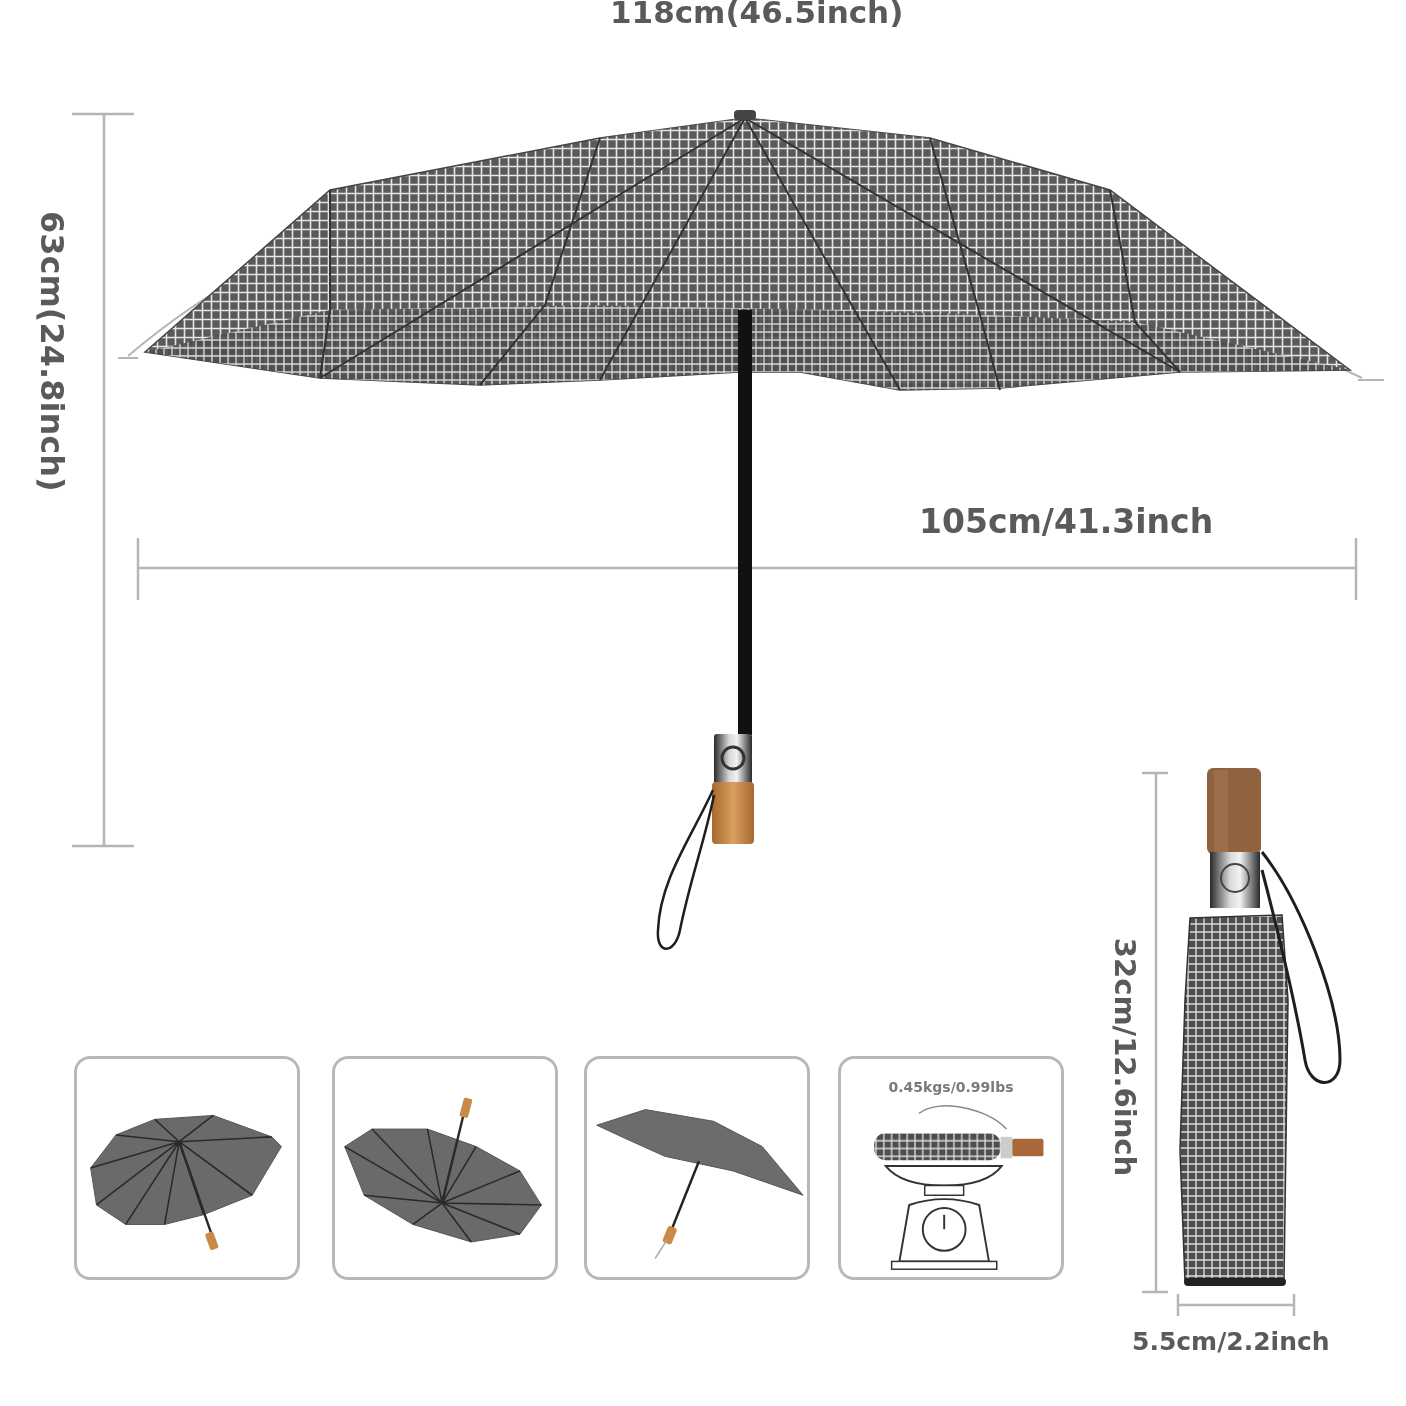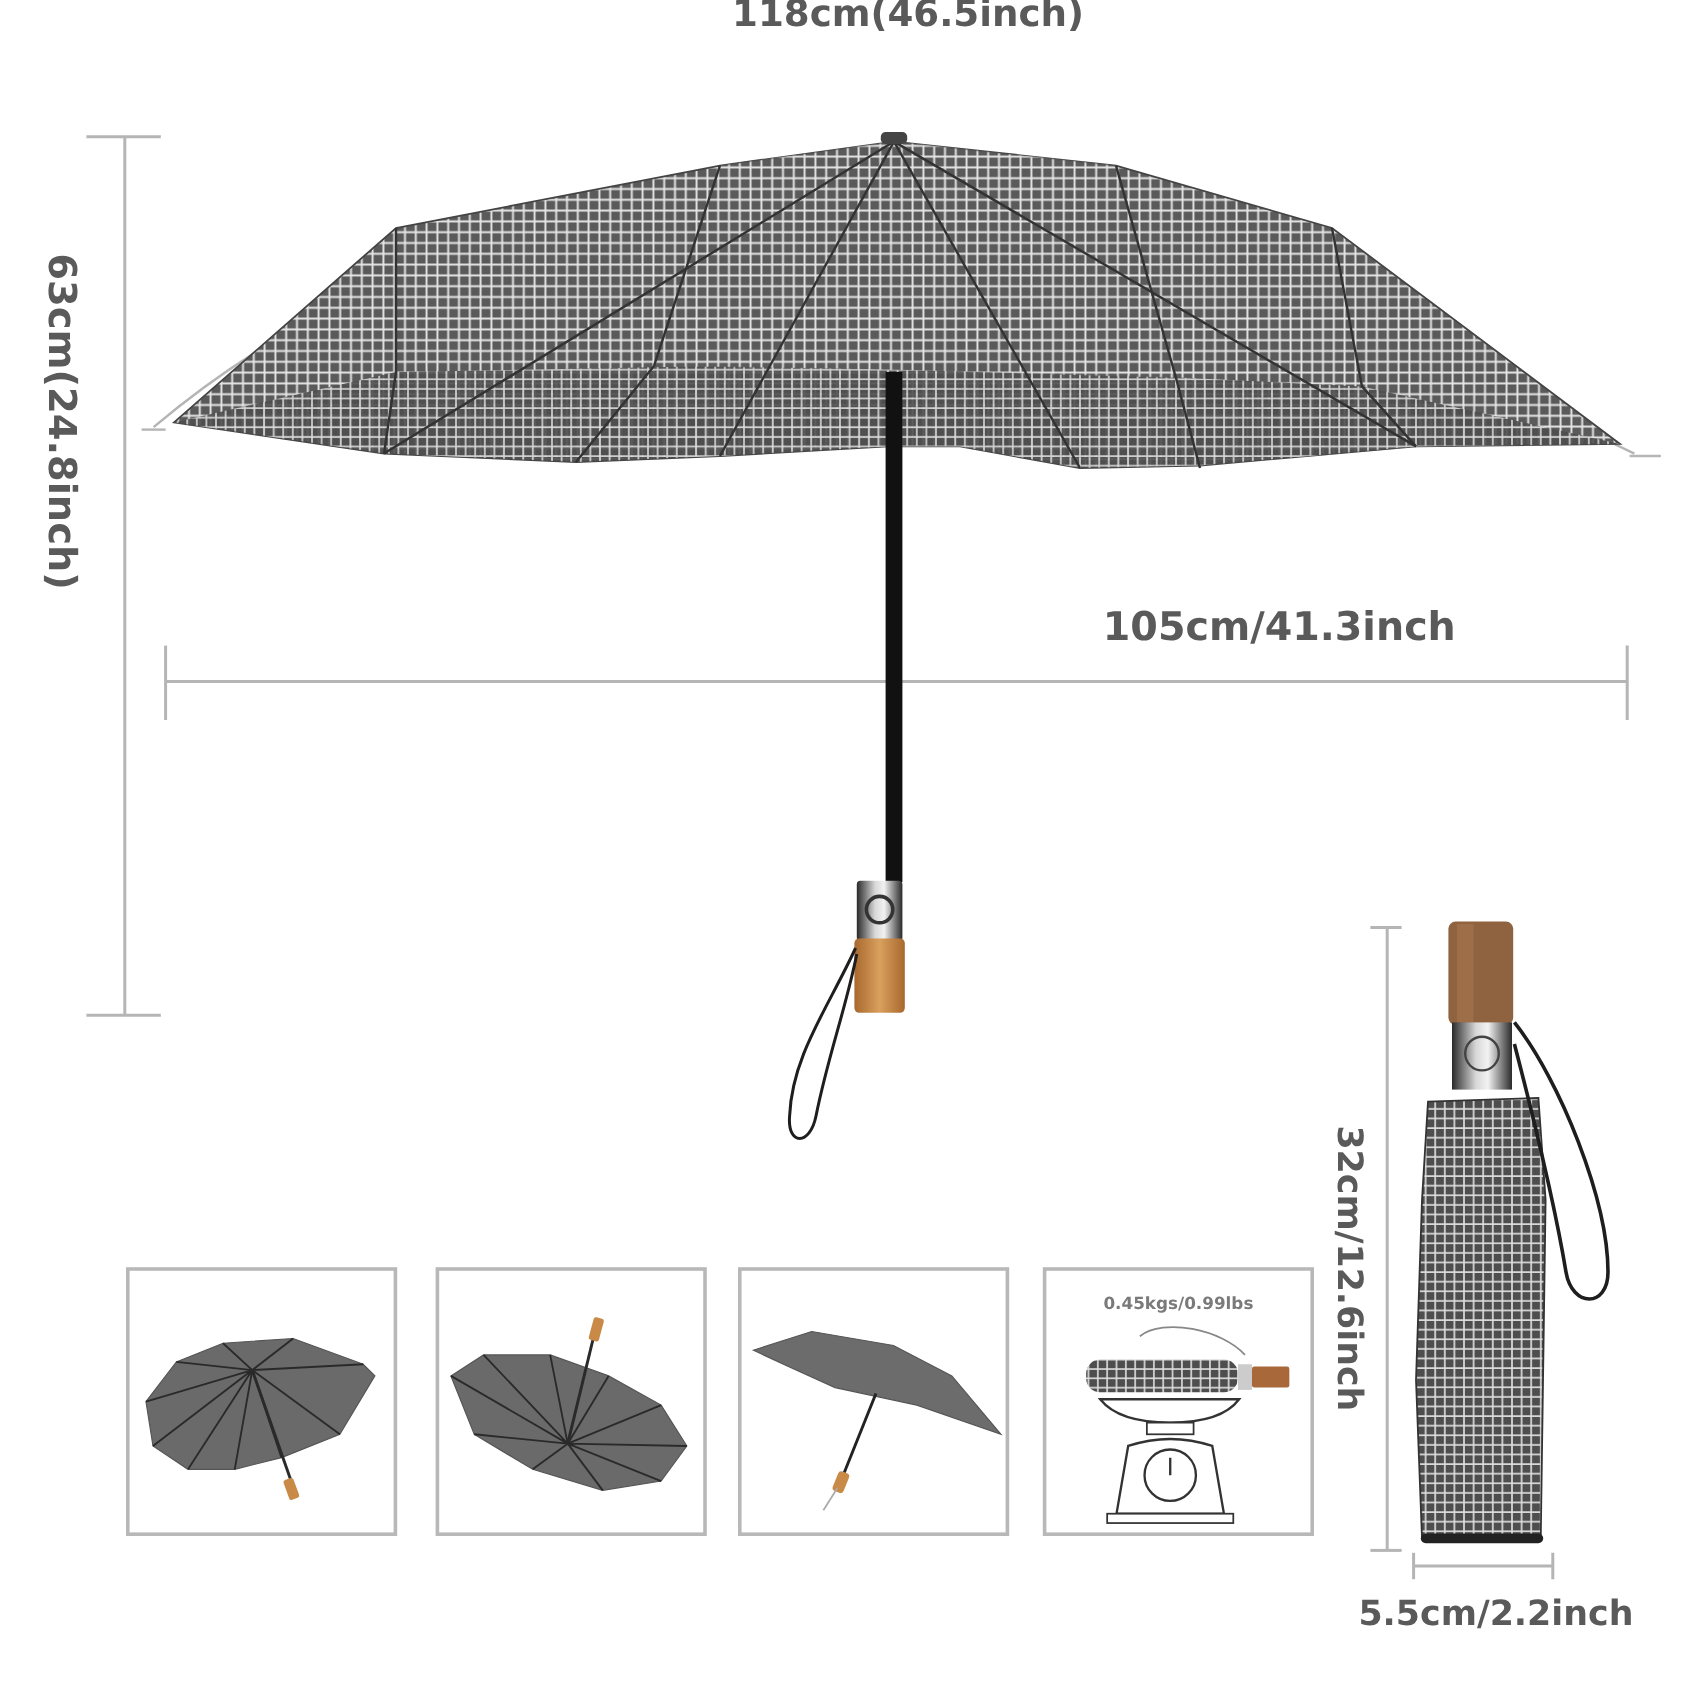--- a/index.html
+++ b/index.html
@@ -2,21 +2,21 @@
 <html><head>
 <meta charset="utf-8">
 <style>
   html, body { margin:0; padding:0; background:#ffffff; }
   body { width:1406px; height:1406px; position:relative; overflow:hidden;
          font-family:"DejaVu Sans","Liberation Sans",sans-serif; color:#555; }
   .abs { position:absolute; }
   .dim-label { position:absolute; font-weight:bold; color:#5a5a5a; white-space:nowrap; }
   .vert { transform-origin:center center; transform:rotate(90deg); }
   .thumb { position:absolute; top:1056px; width:226px; height:224px; border:3px solid #b8b8b8;
-           border-radius:0; background:#fff; box-sizing:border-box; overflow:hidden;margin-left:31px; }
+           border-radius:16px; background:#fff; box-sizing:border-box; overflow:hidden; }
   .thumb svg { width:100%; height:100%; display:block; }
   .weight-label { position:absolute; left:0; right:0; top:20px; text-align:center;
                   font-size:14px; font-weight:bold; color:#7a7a7a; }
 </style>
 </head>
 <body>
 
 <div class="dim-label" style="left:610px; top:-6px; font-size:31px;">118cm(46.5inch)</div>
 
 <svg class="abs" style="left:0; top:0;" width="1406" height="1000" viewBox="0 0 1406 1000">
@@ -108,21 +108,21 @@
   <circle cx="1235" cy="878" r="14" fill="none" stroke="#444" stroke-width="2"></circle>
 
   <path d="M1190 918 L1282 915 L1288 1000 L1284 1280 L1185 1282 L1180 1150 L1185 1000 Z" fill="url(#plaid2)" stroke="#333" stroke-width="1.5"></path>
   <rect x="1184" y="1278" width="102" height="8" rx="4" fill="#222"></rect>
 
   <path d="M1262 852 C 1300 900, 1340 1000, 1340 1060 C 1340 1090, 1310 1090, 1305 1060 C 1295 1000, 1275 920, 1262 870" fill="none" stroke="#1e1e1e" stroke-width="3"></path>
 </svg>
 
 <div class="dim-label vert" style="left:1000px; top:1040px; width:250px; text-align:center; font-size:29px;">32cm/12.6inch</div>
 
-<div class="dim-label" style="left:1132px; top:1327px; font-size:29px;">5.5cm/2.2inch</div>
+<div class="dim-label" style="left:1132px; top:1327px; font-size:25px;">5.5cm/2.2inch</div>
 
 <div class="thumb" style="left:74px;">
   <svg viewBox="0 0 226 224">
     <path d="M14 112 L40 78 L80 62 L140 58 L200 80 L210 90 L180 140 L130 160 L90 170 L50 170 L20 150 Z" fill="#6a6a6a" stroke="#555"></path>
     <g stroke="#2a2a2a" stroke-width="1.6">
       <path d="M105 85 L14 112 M105 85 L40 78 M105 85 L80 62 M105 85 L140 58 M105 85 L200 80 M105 85 L180 140 M105 85 L130 160 M105 85 L90 170 M105 85 L50 170 M105 85 L20 150"></path>
       <path d="M105 85 L140 185" stroke-width="2.5"></path>
     </g>
     <rect x="134" y="178" width="9" height="18" rx="2" fill="#c98a48" transform="rotate(-20 138 187)"></rect>
   </svg>

